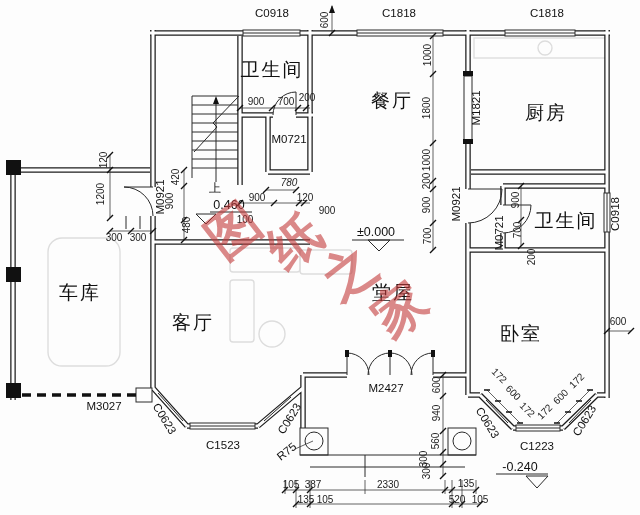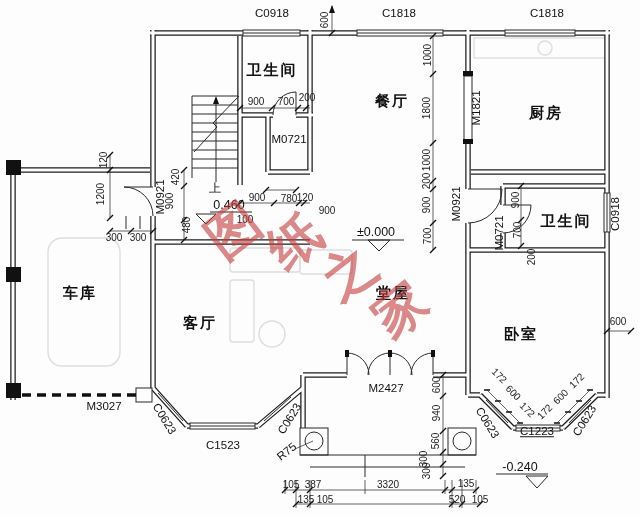--- a/index.html
+++ b/index.html
@@ -3,21 +3,21 @@
 <meta charset="utf-8">
 <style>
   html,body{margin:0;padding:0;background:#fff;}
   body{width:640px;height:515px;font-family:"Liberation Sans",sans-serif;}
   .plan{position:relative;width:640px;height:515px;background:#fdfdfd;overflow:hidden;}
   .plan svg{position:absolute;left:0;top:0;}
   #labels-layer{position:absolute;left:0;top:0;width:640px;height:515px;}
   .lbl{position:absolute;transform:translate(-50%,-50%);color:#1b1b1b;white-space:nowrap;line-height:1;}
   .dim{font-size:10px;color:#222;}
   .tag{font-size:11.5px;color:#111;}
-  .room{font-size:15px;letter-spacing:2px;color:#111;font-weight:bold;}
+  .room{font-size:19px;letter-spacing:2px;color:#111;}
   .lvl{font-size:12.5px;color:#111;}
   .up{font-size:12px;color:#111;}
   .wm{font-family:"DejaVu Serif",serif;font-size:52px;font-weight:bold;color:#c43c3c;opacity:.6;}
   
   .w-out{stroke:#1c1c1c;stroke-width:5.5;fill:none;stroke-linecap:butt;}
   .w-in{stroke:#fdfdfd;stroke-width:3;fill:none;stroke-linecap:butt;}
   .thin{stroke:#2a2a2a;stroke-width:1;fill:none;}
   .dimline{stroke:#3a3a3a;stroke-width:.8;fill:none;}
   .tick{stroke:#111;stroke-width:1.4;fill:none;}
   .dash{stroke:#111;stroke-width:3.5;stroke-dasharray:9 6;fill:none;}
@@ -169,51 +169,51 @@
         M554,423 l6,0 M565,412 l6,0 M576,401 l6,0 M587,390 l6,0"></path>
       <path class="blk" d="M329,13 L332,5 L335,13 Z"></path>
     </g>
   </svg>
 
   <div id="labels-layer">
       <div class="lbl room" style="left: 272px; top: 69px; transform: translate(-50%, -50%) rotate(0deg);">卫生间</div>
       <div class="lbl room" style="left: 392px; top: 100px; transform: translate(-50%, -50%) rotate(0deg);">餐厅</div>
       <div class="lbl room" style="left: 546px; top: 112px; transform: translate(-50%, -50%) rotate(0deg);">厨房</div>
       <div class="lbl room" style="left: 80px; top: 292px; transform: translate(-50%, -50%) rotate(0deg);">车库</div>
-      <div class="lbl room" style="left: 193px; top: 322px; transform: translate(-50%, -50%) rotate(0deg); margin-left: 7px;">客厅</div>
+      <div class="lbl room" style="left: 193px; top: 322px; transform: translate(-50%, -50%) rotate(0deg);">客厅</div>
       <div class="lbl room" style="left: 393px; top: 292px; transform: translate(-50%, -50%) rotate(0deg);">堂屋</div>
       <div class="lbl room" style="left: 521px; top: 333px; transform: translate(-50%, -50%) rotate(0deg);">卧室</div>
       <div class="lbl room" style="left: 566px; top: 220px; transform: translate(-50%, -50%) rotate(0deg);">卫生间</div>
       <div class="lbl tag" style="left: 272px; top: 14px; transform: translate(-50%, -50%) rotate(0deg);">C0918</div>
       <div class="lbl tag" style="left: 399px; top: 14px; transform: translate(-50%, -50%) rotate(0deg);">C1818</div>
       <div class="lbl tag" style="left: 547px; top: 14px; transform: translate(-50%, -50%) rotate(0deg);">C1818</div>
       <div class="lbl tag" style="left: 477px; top: 108px; transform: translate(-50%, -50%) rotate(-90deg);">M1821</div>
       <div class="lbl tag" style="left: 289px; top: 140px; transform: translate(-50%, -50%) rotate(0deg);">M0721</div>
       <div class="lbl tag" style="left: 161px; top: 197px; transform: translate(-50%, -50%) rotate(-90deg);">M0921</div>
       <div class="lbl tag" style="left: 457px; top: 204px; transform: translate(-50%, -50%) rotate(-90deg);">M0921</div>
       <div class="lbl tag" style="left: 500px; top: 233px; transform: translate(-50%, -50%) rotate(-90deg);">M0721</div>
       <div class="lbl tag" style="left: 616px; top: 214px; transform: translate(-50%, -50%) rotate(-90deg);">C0918</div>
       <div class="lbl tag" style="left: 104px; top: 407px; transform: translate(-50%, -50%) rotate(0deg);">M3027</div>
       <div class="lbl tag" style="left: 386px; top: 389px; transform: translate(-50%, -50%) rotate(0deg);">M2427</div>
       <div class="lbl tag" style="left: 164px; top: 419px; transform: translate(-50%, -50%) rotate(58deg);">C0623</div>
       <div class="lbl tag" style="left: 223px; top: 446px; transform: translate(-50%, -50%) rotate(0deg);">C1523</div>
       <div class="lbl tag" style="left: 290px; top: 419px; transform: translate(-50%, -50%) rotate(-58deg);">C0623</div>
       <div class="lbl tag" style="left: 487px; top: 423px; transform: translate(-50%, -50%) rotate(58deg);">C0623</div>
-      <div class="lbl tag" style="left: 537px; top: 432px; transform: translate(-50%, -50%) rotate(0deg); text-decoration: underline;">C1223</div>
+      <div class="lbl tag" style="left: 537px; top: 447px; transform: translate(-50%, -50%) rotate(0deg);">C1223</div>
       <div class="lbl tag" style="left: 585px; top: 421px; transform: translate(-50%, -50%) rotate(-58deg);">C0623</div>
       <div class="lbl tag" style="left: 287px; top: 452px; transform: translate(-50%, -50%) rotate(-38deg);">R75</div>
       <div class="lbl lvl" style="left: 376px; top: 232px; transform: translate(-50%, -50%) rotate(0deg);">±0.000</div>
       <div class="lbl up" style="left: 215px; top: 188px; transform: translate(-50%, -50%) rotate(0deg);">上</div>
       <div class="lbl lvl" style="left: 229px; top: 205px; transform: translate(-50%, -50%) rotate(0deg);">0.460</div>
       <div class="lbl lvl" style="left: 520px; top: 467px; transform: translate(-50%, -50%) rotate(0deg);">-0.240</div>
       <div class="lbl dim" style="left: 325px; top: 20px; transform: translate(-50%, -50%) rotate(-90deg);">600</div>
       <div class="lbl dim" style="left: 256px; top: 102px; transform: translate(-50%, -50%) rotate(0deg);">900</div>
       <div class="lbl dim" style="left: 286px; top: 102px; transform: translate(-50%, -50%) rotate(0deg);">700</div>
       <div class="lbl dim" style="left: 307px; top: 98px; transform: translate(-50%, -50%) rotate(0deg);">200</div>
-      <div class="lbl dim" style="left: 289px; top: 199px; transform: translate(-50%, -50%) rotate(0deg);">780</div>
+      <div class="lbl dim" style="left: 289px; top: 183px; transform: translate(-50%, -50%) rotate(0deg); font-style: italic;">780</div>
       <div class="lbl dim" style="left: 305px; top: 198px; transform: translate(-50%, -50%) rotate(0deg);">120</div>
       <div class="lbl dim" style="left: 257px; top: 198px; transform: translate(-50%, -50%) rotate(0deg);">900</div>
       <div class="lbl dim" style="left: 245px; top: 220px; transform: translate(-50%, -50%) rotate(0deg);">100</div>
       <div class="lbl dim" style="left: 327px; top: 211px; transform: translate(-50%, -50%) rotate(0deg);">900</div>
       <div class="lbl dim" style="left: 428px; top: 55px; transform: translate(-50%, -50%) rotate(-90deg);">1000</div>
       <div class="lbl dim" style="left: 427px; top: 108px; transform: translate(-50%, -50%) rotate(-90deg);">1800</div>
       <div class="lbl dim" style="left: 427px; top: 160px; transform: translate(-50%, -50%) rotate(-90deg);">1000</div>
       <div class="lbl dim" style="left: 427px; top: 181px; transform: translate(-50%, -50%) rotate(-90deg);">200</div>
       <div class="lbl dim" style="left: 427px; top: 205px; transform: translate(-50%, -50%) rotate(-90deg);">900</div>
       <div class="lbl dim" style="left: 428px; top: 236px; transform: translate(-50%, -50%) rotate(-90deg);">700</div>
@@ -234,21 +234,21 @@
       <div class="lbl dim" style="left: 427px; top: 471px; transform: translate(-50%, -50%) rotate(-90deg);">300</div>
       <div class="lbl dim" style="left: 618px; top: 322px; transform: translate(-50%, -50%) rotate(0deg);">600</div>
       <div class="lbl dim" style="left: 499px; top: 376px; transform: translate(-50%, -50%) rotate(45deg);">172</div>
       <div class="lbl dim" style="left: 513px; top: 393px; transform: translate(-50%, -50%) rotate(45deg);">600</div>
       <div class="lbl dim" style="left: 527px; top: 410px; transform: translate(-50%, -50%) rotate(45deg);">172</div>
       <div class="lbl dim" style="left: 545px; top: 412px; transform: translate(-50%, -50%) rotate(-45deg);">172</div>
       <div class="lbl dim" style="left: 561px; top: 397px; transform: translate(-50%, -50%) rotate(-45deg);">600</div>
       <div class="lbl dim" style="left: 577px; top: 381px; transform: translate(-50%, -50%) rotate(-45deg);">172</div>
       <div class="lbl dim" style="left: 291px; top: 485px; transform: translate(-50%, -50%) rotate(0deg);">105</div>
       <div class="lbl dim" style="left: 313px; top: 485px; transform: translate(-50%, -50%) rotate(0deg);">387</div>
-      <div class="lbl dim" style="left: 388px; top: 485px; transform: translate(-50%, -50%) rotate(0deg);">3320</div>
+      <div class="lbl dim" style="left: 388px; top: 485px; transform: translate(-50%, -50%) rotate(0deg);">2330</div>
       <div class="lbl dim" style="left: 466px; top: 484px; transform: translate(-50%, -50%) rotate(0deg);">135</div>
       <div class="lbl dim" style="left: 306px; top: 500px; transform: translate(-50%, -50%) rotate(0deg);">135</div>
       <div class="lbl dim" style="left: 325px; top: 500px; transform: translate(-50%, -50%) rotate(0deg);">105</div>
       <div class="lbl dim" style="left: 457px; top: 500px; transform: translate(-50%, -50%) rotate(0deg);">520</div>
       <div class="lbl dim" style="left: 480px; top: 500px; transform: translate(-50%, -50%) rotate(0deg);">105</div>
       <div class="lbl wm" style="left: 233px; top: 230px; transform: translate(-50%, -50%) rotate(-38deg); color: rgb(196, 60, 60);">图</div>
       <div class="lbl wm" style="left: 295px; top: 241px; transform: translate(-50%, -50%) rotate(-38deg); color: rgb(196, 60, 60);">纸</div>
       <div class="lbl wm" style="left: 349px; top: 272px; transform: translate(-50%, -50%) rotate(-38deg); color: rgb(196, 60, 60);">之</div>
       <div class="lbl wm" style="left: 400px; top: 309px; transform: translate(-50%, -50%) rotate(-38deg); color: rgb(196, 60, 60);">家</div>
     </div>

